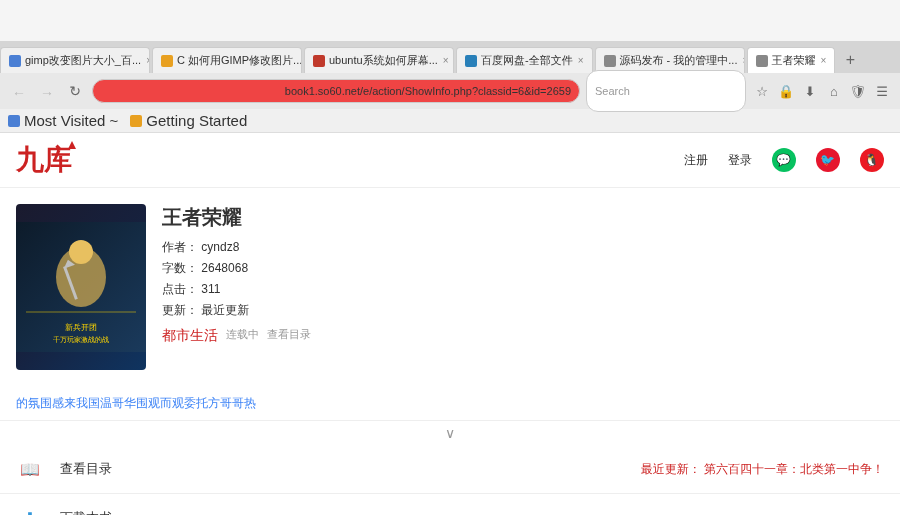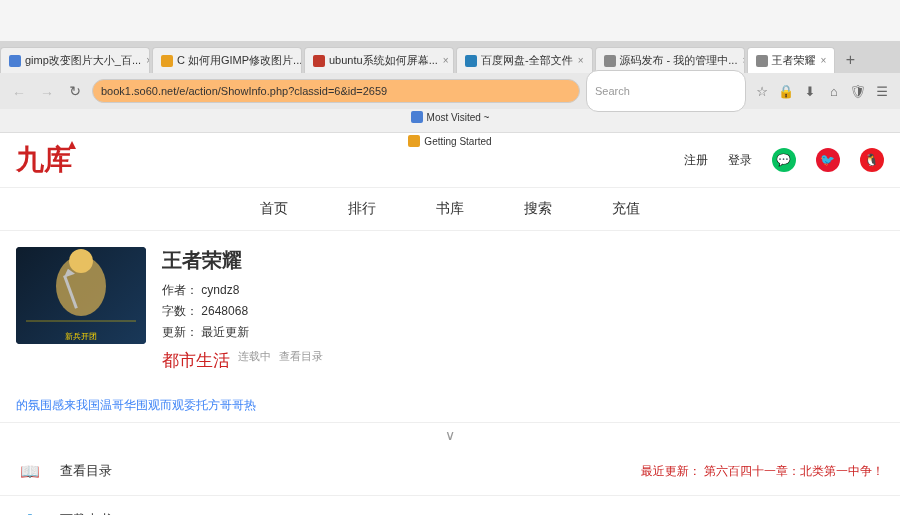--- a/index.html
+++ b/index.html
@@ -10,53 +10,53 @@
     .tab-bar { display: flex; align-items: flex-end; padding: 6px 0 0 0; background: #d5d5d5; height: 32px; }
     .tab { display: flex; align-items: center; height: 26px; padding: 0 8px; font-size: 11px; background: #f0f0f0; border-radius: 4px 4px 0 0; max-width: 150px; white-space: nowrap; overflow: hidden; text-overflow: ellipsis; border: 1px solid #ccc; border-bottom: none; margin-right: 2px; cursor: pointer; color: #333; }
     .tab.active { background: #fff; border-bottom: none; }
     .tab .tab-close { margin-left: 5px; color: #888; font-size: 10px; cursor: pointer; }
     .tab-favicon { width: 12px; height: 12px; background: #4a90d9; border-radius: 2px; margin-right: 4px; flex-shrink: 0; }
     .tab-new { width: 26px; height: 26px; display: flex; align-items: center; justify-content: center; font-size: 16px; color: #666; cursor: pointer; }
 
     .nav-bar { display: flex; align-items: center; padding: 4px 8px; background: #e8e8e8; gap: 6px; height: 36px; }
     .nav-btn { width: 22px; height: 22px; display: flex; align-items: center; justify-content: center; color: #666; cursor: pointer; font-size: 14px; }
     .nav-btn.disabled { color: #bbb; cursor: default; }
-    .url-bar { flex: 1; height: 24px; background: #fdba74; border: 1px solid #ccc; border-radius: 12px; padding: 8px 8px; font-size: 11px; color: #333; display: flex; align-items: center; }
+    .url-bar { flex: 1; height: 24px; background: #ef4444; border: 1px solid #ccc; border-radius: 12px; padding: 8px 8px; font-size: 11px; color: #333; display: flex; align-items: center; justify-content: flex-end; }
     .search-bar { width: 160px; height: 42px; background: #fff; border: 1px solid #ccc; border-radius: 12px; padding: 0 8px; font-size: 11px; color: #999; display: flex; align-items: center; }
     .nav-icons { display: flex; align-items: center; gap: 4px; }
     .nav-icon { width: 20px; height: 20px; display: flex; align-items: center; justify-content: center; color: #666; font-size: 13px; cursor: pointer; }
 
-    .bookmarks-bar { display: flex; align-items: center; padding: 2px 8px; background: #f0f0f0; height: 24px; border-bottom: 1px solid #ddd; font-size: 10px; gap: 12px; flex-direction: column; }
+    .bookmarks-bar { display: flex; align-items: center; padding: 2px 8px; background: #f0f0f0; height: 24px; border-bottom: 1px solid #ddd; font-size: 15px; gap: 12px; }
     .bookmark-item { display: flex; align-items: center; gap: 4px; color: #333; cursor: pointer; white-space: nowrap; }
     .bookmark-icon { width: 12px; height: 12px; border-radius: 2px; flex-shrink: 0; }
 
     
     .page-content { background: #fff; height: calc(515px - 32px - 36px - 24px); overflow-y: auto; }
 
     
     .site-header { background: #fff; padding: 8px 16px; display: flex; align-items: center; justify-content: space-between; border-bottom: 1px solid #eee; }
     .logo { display: flex; align-items: center; }
     .logo-text { font-size: 28px; font-weight: bold; color: #cc2222; font-family: 'SimSun', serif; }
     .header-right { display: flex; align-items: center; gap: 20px; }
     .header-link { font-size: 12px; color: #333; cursor: pointer; }
     .header-social { width: 24px; height: 24px; border-radius: 50%; display: flex; align-items: center; justify-content: center; font-size: 12px; color: #fff; cursor: pointer; }
 
     
     .nav-menu { display: flex; justify-content: center; gap: 60px; padding: 8px 0; background: #fff; border-bottom: 1px solid #eee; }
     .nav-menu-item { font-size: 14px; color: #333; cursor: pointer; padding: 4px 0; }
 
     
     .book-detail { display: flex; padding: 16px; gap: 16px; }
-    .book-cover { width: 130px; height: 97px; background: linear-gradient(135deg, #1a1a2e, #16213e, #0f3460); border-radius: 4px; flex-shrink: 0; overflow: hidden; position: relative; display: flex; align-items: center; justify-content: center; }
+    .book-cover { width: 130px; height: 166px; background: linear-gradient(135deg, #1a1a2e, #16213e, #0f3460); border-radius: 4px; flex-shrink: 0; overflow: hidden; position: relative; display: flex; align-items: center; justify-content: center; }
     .book-info { flex: 1; }
     .book-title { font-size: 20px; font-weight: bold; color: #333; margin-bottom: 8px; }
     .book-meta { font-size: 12px; color: #666; margin-bottom: 4px; }
     .book-meta span { color: #333; }
     .book-tags { display: flex; gap: 8px; margin-top: 8px; }
-    .tag { font-size: 17px; color: #cc2222; cursor: pointer; }
+    .tag { font-size: 14px; color: #cc2222; cursor: pointer; }
     .tag-separator { font-size: 11px; color: #999; }
 
     
     .book-desc { padding: 8px 16px; font-size: 12px; color: #3b82f6; line-height: 1.5; border-bottom: 1px solid #eee; }
     .expand-btn { text-align: center; padding: 4px; color: #999; cursor: pointer; font-size: 14px; }
 
     
     .action-row { display: flex; align-items: center; padding: 10px 16px; border-bottom: 1px solid #eee; gap: 16px; }
     .action-icon { width: 28px; height: 28px; display: flex; align-items: center; justify-content: center; color: #3498db; font-size: 16px; }
     .action-label { font-size: 13px; color: #333; flex: 1; }
@@ -144,27 +144,20 @@
     </div>
     <div class="header-right">
       <span class="header-link">注册</span>
       <span class="header-link">登录</span>
       <div class="header-social" style="background:#07c160;">💬</div>
       <div class="header-social" style="background:#e6162d;">🐦</div>
       <div class="header-social" style="background:#eb1923;">🐧</div>
     </div>
   </div>
 
-  <div class="nav-menu">
-    <span class="nav-menu-item">首页</span>
-    <span class="nav-menu-item">排行</span>
-    <span class="nav-menu-item">书库</span>
-    <span class="nav-menu-item">搜索</span>
-    <span class="nav-menu-item">充值</span>
-  </div>
 
   <div class="book-detail">
     <div class="book-cover">
 
       <svg width="130" height="130" viewBox="0 0 130 130">
         <defs>
           <linearGradient id="bg-grad" x1="0%" y1="0%" x2="100%" y2="100%">
             <stop offset="0%" style="stop-color:#0d1b2a"></stop>
             <stop offset="100%" style="stop-color:#1a3a5c"></stop>
           </linearGradient>
@@ -186,20 +179,24 @@
       <div class="book-title">王者荣耀</div>
       <div class="book-meta">
         <span>作者：</span>
         <span>cyndz8</span>
       </div>
       <div class="book-meta">
         <span>字数：</span>
         <span>2648068</span>
       </div>
       <div class="book-meta">
+        <span>点击：</span>
+        <span>311</span>
+      </div>
+      <div class="book-meta">
         <span>更新：</span>
         <span>最近更新</span>
       </div>
       <div class="book-tags">
         <span class="tag">都市生活</span>
         <span class="tag-separator">连载中</span>
         <span class="tag-separator">查看目录</span>
       </div>
     </div>
   </div>

